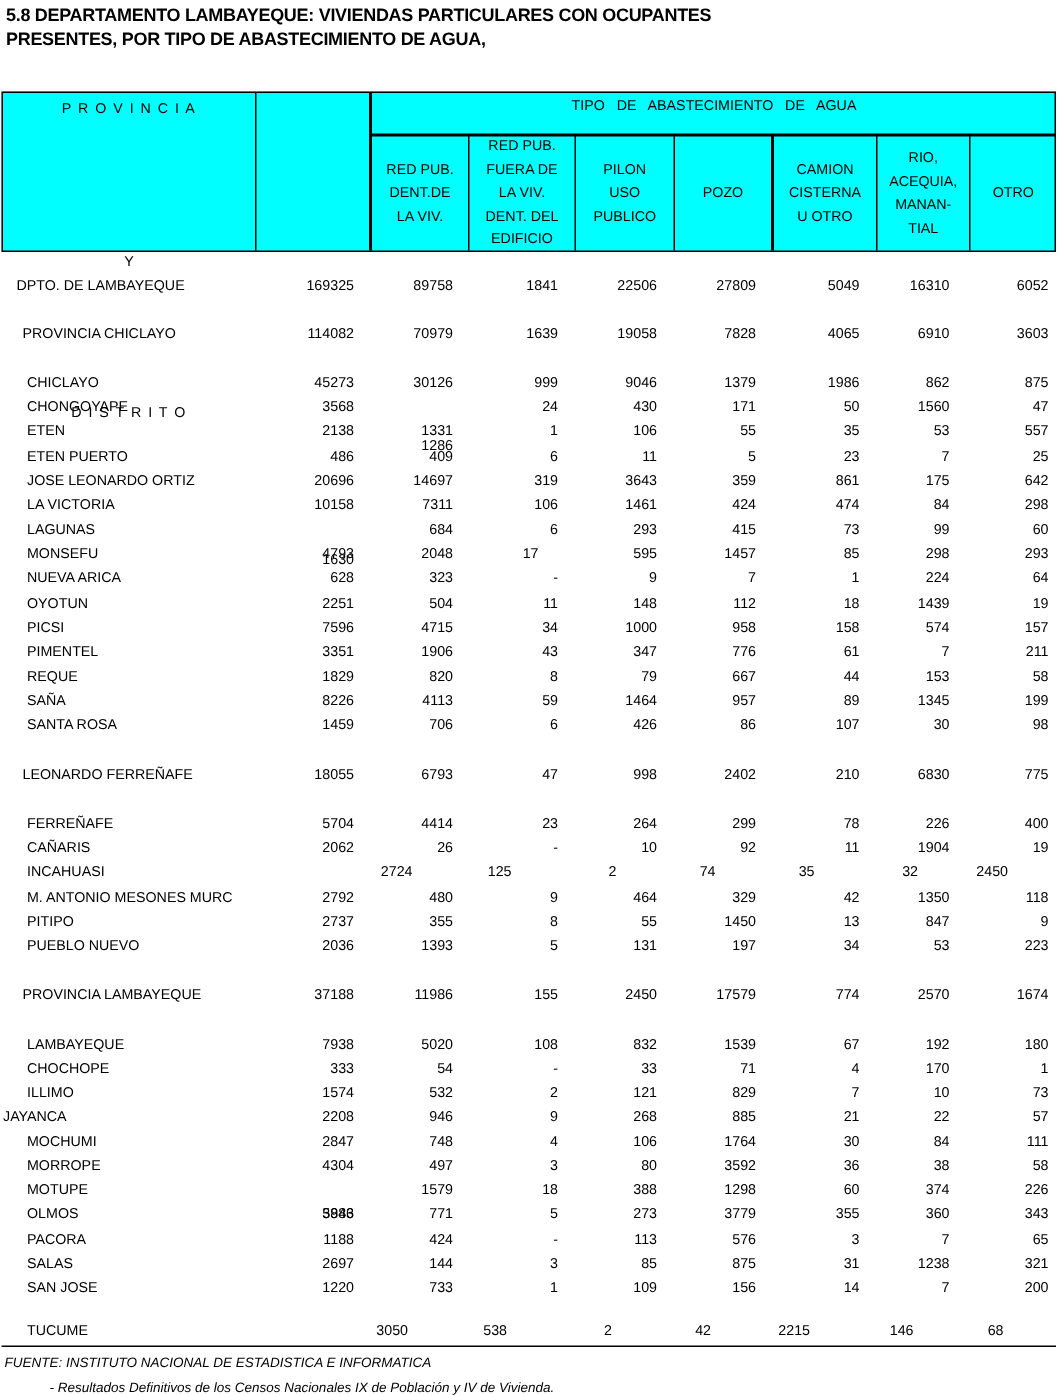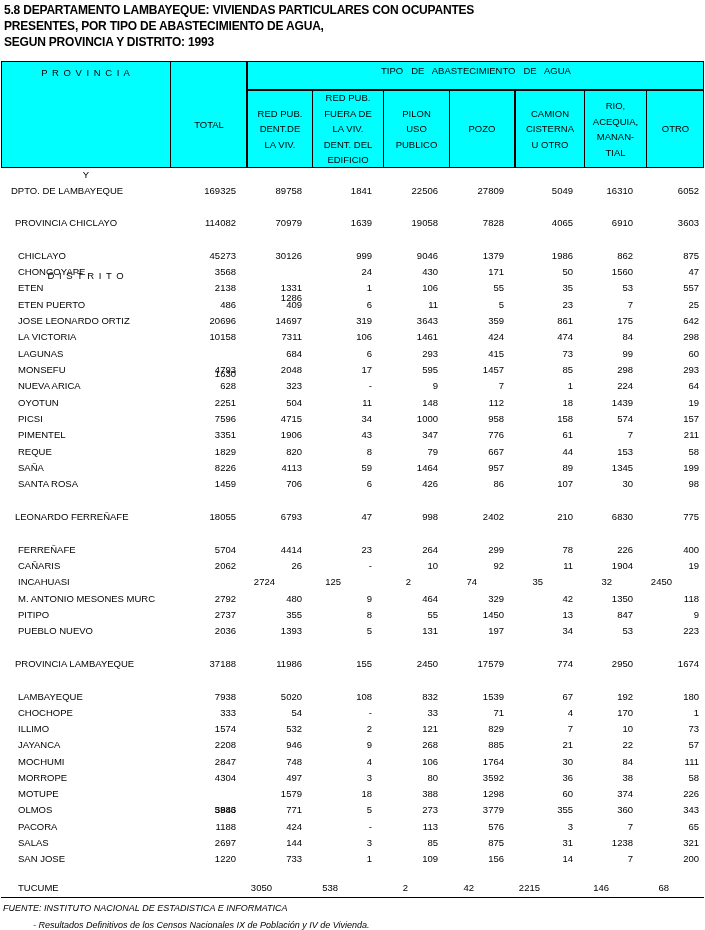--- a/index.html
+++ b/index.html
@@ -25,36 +25,32 @@
   .bottom-rule { position: absolute; left: 1px; top: 897px; width: 703px; height: 1px; background: #000; }
   .footer { position: absolute; left: 3px; top: 900px; font-size: 9px; font-style: italic; line-height: 17px; }
   .footer .l2 { padding-left: 30px; }
 </style>
 </head>
 <body>
 
 <div class="title">
   <div>5.8  DEPARTAMENTO LAMBAYEQUE: VIVIENDAS PARTICULARES CON OCUPANTES</div>
   <div>PRESENTES, POR TIPO DE ABASTECIMIENTO DE AGUA,</div>
-  <div>SEGUN PROVINCIA Y DISTRITO: 1993</div>
 </div>
 
 <div class="hdr">
 
   <div class="hcell" style="left:0;top:0;width:168px;height:105px;justify-content:flex-start;padding-top:3px;gap:43px;">
     <div style="letter-spacing:1px;">P R O V I N C I A</div>
     <div style="height:14px"></div>
     <div>Y</div>
     <div style="height:14px"></div>
     <div style="letter-spacing:1px;">D I S T R I T O</div>
   </div>
 
-  <div class="hcell" style="left:169px;top:0;width:76px;height:105px;padding-top:21px;">
-    <div>TOTAL</div>
-  </div>
 
   <div class="hcell" style="left:246px;top:0;width:456px;height:27px;justify-content:flex-start;padding-top:1px;">
     <div style="white-space:pre;">TIPO   DE   ABASTECIMIENTO   DE   AGUA</div>
   </div>
   <div class="hline" style="left:246px;top:27px;width:456px;"></div>
 
   <div id="subcols">
       <div class="hcell" style="left: 246px; top: 29px; width: 64px; height: 76px;">
         <div>RED PUB.</div>
         <div>DENT.DE</div>
@@ -198,21 +194,21 @@
       <span class="num" style="right: 267px;">293</span>
       <span class="num" style="right: 201px;">415</span>
       <span class="num" style="right: 132px;">73</span>
       <span class="num" style="right: 72px;">99</span>
       <span class="num" style="right: 6px;">60</span>
     </div>
     <div class="row" style="top: 362px;">
       <span class="name" style="left: 18px;">MONSEFU</span>
       <span class="num" style="right: 469px;">4793</span>
       <span class="num" style="right: 403px;">2048</span>
-      <span class="num" style="right: 333px;">17</span>
+      <span class="num" style="right: 346px;">17</span>
       <span class="num" style="right: 267px;">595</span>
       <span class="num" style="right: 201px;">1457</span>
       <span class="num" style="right: 132px;">85</span>
       <span class="num" style="right: 72px;">298</span>
       <span class="num" style="right: 6px;">293</span>
     </div>
     <div class="row" style="top: 378px;">
       <span class="name" style="left: 18px;">NUEVA ARICA</span>
       <span class="num" style="right: 469px;">628</span>
       <span class="num" style="right: 403px;">323</span>
@@ -367,21 +363,21 @@
       <span class="num" style="right: 6px;">223</span>
     </div>
     <div class="row" style="top: 656px;">
       <span class="name" style="left: 15px;">PROVINCIA LAMBAYEQUE</span>
       <span class="num" style="right: 469px;">37188</span>
       <span class="num" style="right: 403px;">11986</span>
       <span class="num" style="right: 333px;">155</span>
       <span class="num" style="right: 267px;">2450</span>
       <span class="num" style="right: 201px;">17579</span>
       <span class="num" style="right: 132px;">774</span>
-      <span class="num" style="right: 72px;">2950</span>
+      <span class="num" style="right: 72px;">2570</span>
       <span class="num" style="right: 6px;">1674</span>
     </div>
     <div class="row" style="top: 689px;">
       <span class="name" style="left: 18px;">LAMBAYEQUE</span>
       <span class="num" style="right: 469px;">7938</span>
       <span class="num" style="right: 403px;">5020</span>
       <span class="num" style="right: 333px;">108</span>
       <span class="num" style="right: 267px;">832</span>
       <span class="num" style="right: 201px;">1539</span>
       <span class="num" style="right: 132px;">67</span>
@@ -404,21 +400,21 @@
       <span class="num" style="right: 469px;">1574</span>
       <span class="num" style="right: 403px;">532</span>
       <span class="num" style="right: 333px;">2</span>
       <span class="num" style="right: 267px;">121</span>
       <span class="num" style="right: 201px;">829</span>
       <span class="num" style="right: 132px;">7</span>
       <span class="num" style="right: 72px;">10</span>
       <span class="num" style="right: 6px;">73</span>
     </div>
     <div class="row" style="top: 737px;">
-      <span class="name" style="left: 18px;">JAYANCA</span>
+      <span class="name" style="left: 2px;">JAYANCA</span>
       <span class="num" style="right: 469px;">2208</span>
       <span class="num" style="right: 403px;">946</span>
       <span class="num" style="right: 333px;">9</span>
       <span class="num" style="right: 267px;">268</span>
       <span class="num" style="right: 201px;">885</span>
       <span class="num" style="right: 132px;">21</span>
       <span class="num" style="right: 72px;">22</span>
       <span class="num" style="right: 6px;">57</span>
     </div>
     <div class="row" style="top: 754px;">

